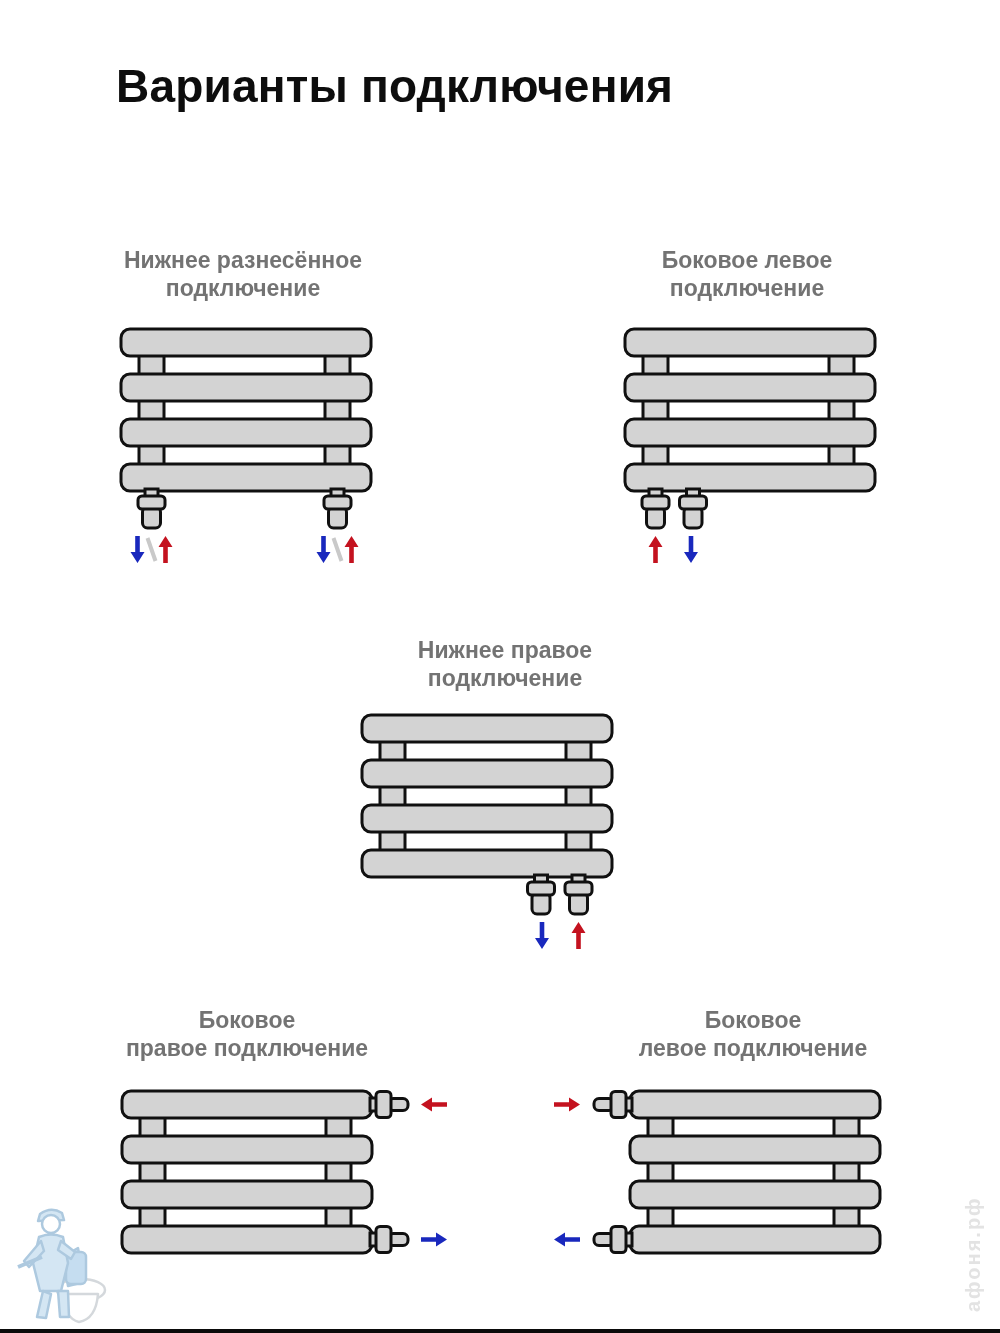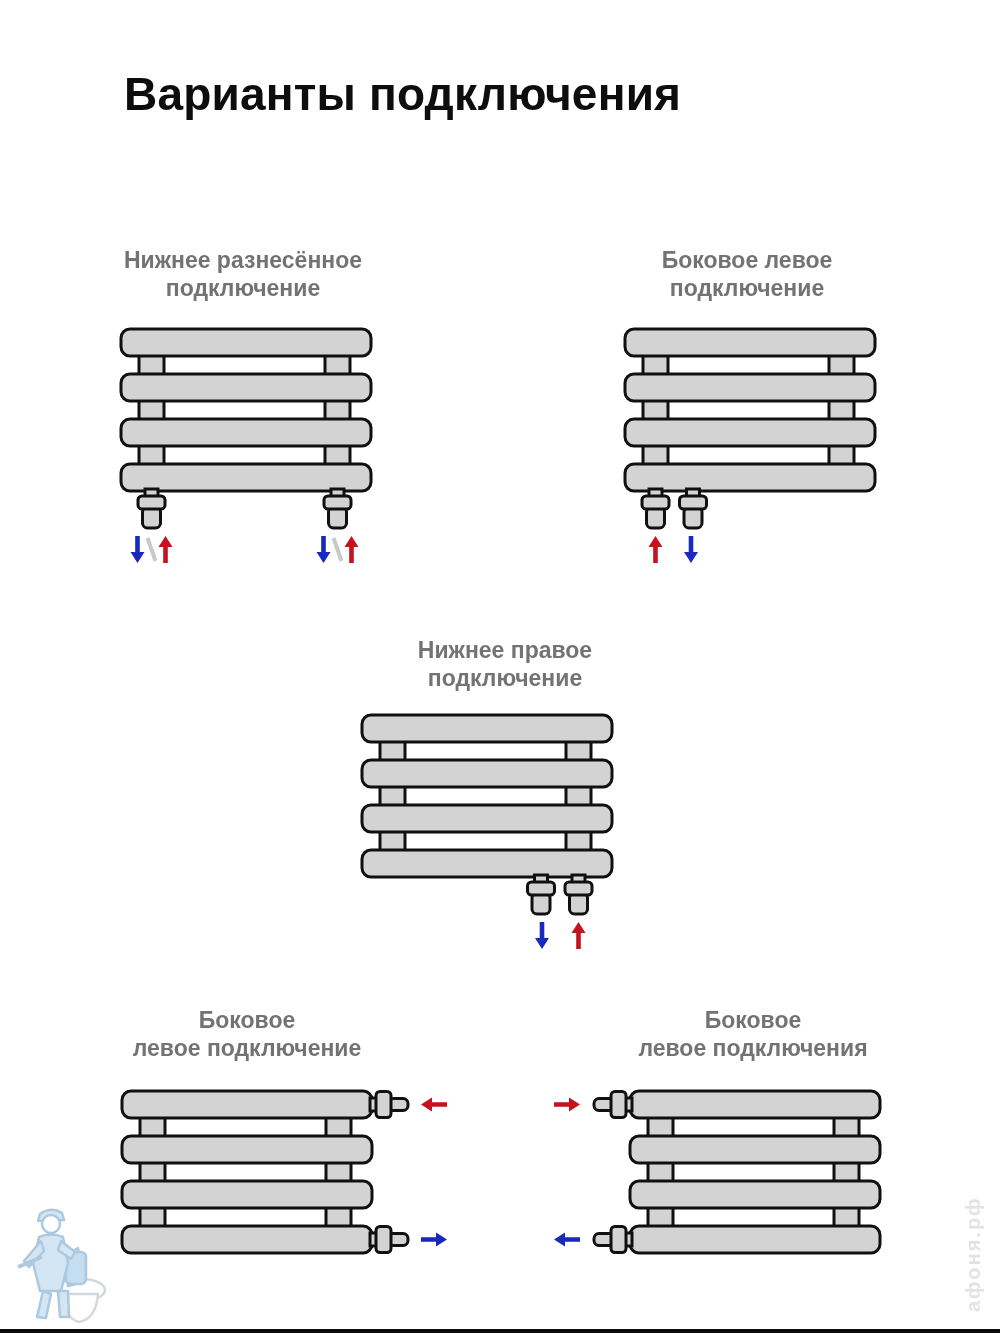--- a/index.html
+++ b/index.html
@@ -2,21 +2,21 @@
 <html><head>
 <meta charset="utf-8">
 <style>
   html,body{margin:0;padding:0;background:#ffffff;}
   .page{
     position:relative; width:1000px; height:1333px; overflow:hidden;
     background:#ffffff;
     font-family:"Liberation Sans","DejaVu Sans",sans-serif;
   }
   h1.title{
-    position:absolute; left:116px; top:56px; margin:8px;
+    position:absolute; left:116px; top:56px; margin:0;
     font-size:46px; line-height:61px; font-weight:700; color:#0d0d0d;
     letter-spacing:0.2px;
   }
   .cap{
     position:absolute; margin:0; width:320px; text-align:center;
     font-size:23px; line-height:28px; font-weight:700; color:#737373;
   }
   .c1{left:83px;  top:246px;}
   .c2{left:587px; top:246px;}
   .c3{left:345px; top:636px;}
@@ -120,21 +120,21 @@
           <rect x="213" y="163" width="13" height="11" fill="#D3D3D3" stroke="#101010" stroke-width="3"></rect>
           <rect x="210.5" y="181" width="18" height="21" rx="5" fill="#D3D3D3" stroke="#101010" stroke-width="3"></rect>
           <rect x="206" y="170" width="27" height="13" rx="4" fill="#D3D3D3" stroke="#101010" stroke-width="3"></rect>
         </g>
         <path d="M180.7 210 L180.7 226 L176 226 L183 237 L190 226 L185.3 226 L185.3 210 Z" fill="#1928BD"></path>
         <path d="M217.2 237 L217.2 221 L212.5 221 L219.5 210 L226.5 221 L221.8 221 L221.8 237 Z" fill="#C4121F"></path>
       </svg>
   </section>
 
   <section>
-    <h2 class="cap c4"><span>Боковое</span><br><span>левое подключение</span></h2>
+    <h2 class="cap c4"><span>Боковое</span><br><span>правое подключение</span></h2>
     <svg class="art a4" width="352" height="171" viewBox="0 0 352 171">
         <rect x="21" y="14" width="25" height="140" fill="#D3D3D3" stroke="#101010" stroke-width="3"></rect>
         <rect x="207" y="14" width="25" height="140" fill="#D3D3D3" stroke="#101010" stroke-width="3"></rect>
         <rect x="3" y="3" width="250" height="27" rx="9" fill="#D3D3D3" stroke="#101010" stroke-width="3"></rect>
         <rect x="3" y="48" width="250" height="27" rx="9" fill="#D3D3D3" stroke="#101010" stroke-width="3"></rect>
         <rect x="3" y="93" width="250" height="27" rx="9" fill="#D3D3D3" stroke="#101010" stroke-width="3"></rect>
         <rect x="3" y="138" width="250" height="27" rx="9" fill="#D3D3D3" stroke="#101010" stroke-width="3"></rect>
         <g>
           <rect x="251" y="10" width="12" height="13" fill="#D3D3D3" stroke="#101010" stroke-width="3"></rect>
           <rect x="269" y="10.5" width="20" height="12" rx="5" fill="#D3D3D3" stroke="#101010" stroke-width="3"></rect>
@@ -144,21 +144,21 @@
           <rect x="251" y="145" width="12" height="13" fill="#D3D3D3" stroke="#101010" stroke-width="3"></rect>
           <rect x="269" y="145.5" width="20" height="12" rx="5" fill="#D3D3D3" stroke="#101010" stroke-width="3"></rect>
           <rect x="257" y="138.5" width="15" height="26" rx="4" fill="#D3D3D3" stroke="#101010" stroke-width="3"></rect>
         </g>
         <path d="M328 14.2 L313 14.2 L313 9.5 L302 16.5 L313 23.5 L313 18.8 L328 18.8 Z" fill="#C4121F"></path>
         <path d="M302 149.2 L317 149.2 L317 144.5 L328 151.5 L317 158.5 L317 153.8 L302 153.8 Z" fill="#1928BD"></path>
       </svg>
   </section>
 
   <section>
-    <h2 class="cap c5"><span>Боковое</span><br><span>левое подключения</span></h2>
+    <h2 class="cap c5"><span>Боковое</span><br><span>левое подключение</span></h2>
     <svg class="art a5" width="352" height="171" viewBox="0 0 352 171">
         <rect x="117" y="14" width="25" height="140" fill="#D3D3D3" stroke="#101010" stroke-width="3"></rect>
         <rect x="303" y="14" width="25" height="140" fill="#D3D3D3" stroke="#101010" stroke-width="3"></rect>
         <rect x="99" y="3" width="250" height="27" rx="9" fill="#D3D3D3" stroke="#101010" stroke-width="3"></rect>
         <rect x="99" y="48" width="250" height="27" rx="9" fill="#D3D3D3" stroke="#101010" stroke-width="3"></rect>
         <rect x="99" y="93" width="250" height="27" rx="9" fill="#D3D3D3" stroke="#101010" stroke-width="3"></rect>
         <rect x="99" y="138" width="250" height="27" rx="9" fill="#D3D3D3" stroke="#101010" stroke-width="3"></rect>
         <g>
           <rect x="89" y="10" width="12" height="13" fill="#D3D3D3" stroke="#101010" stroke-width="3"></rect>
           <rect x="63" y="10.5" width="20" height="12" rx="5" fill="#D3D3D3" stroke="#101010" stroke-width="3"></rect>

